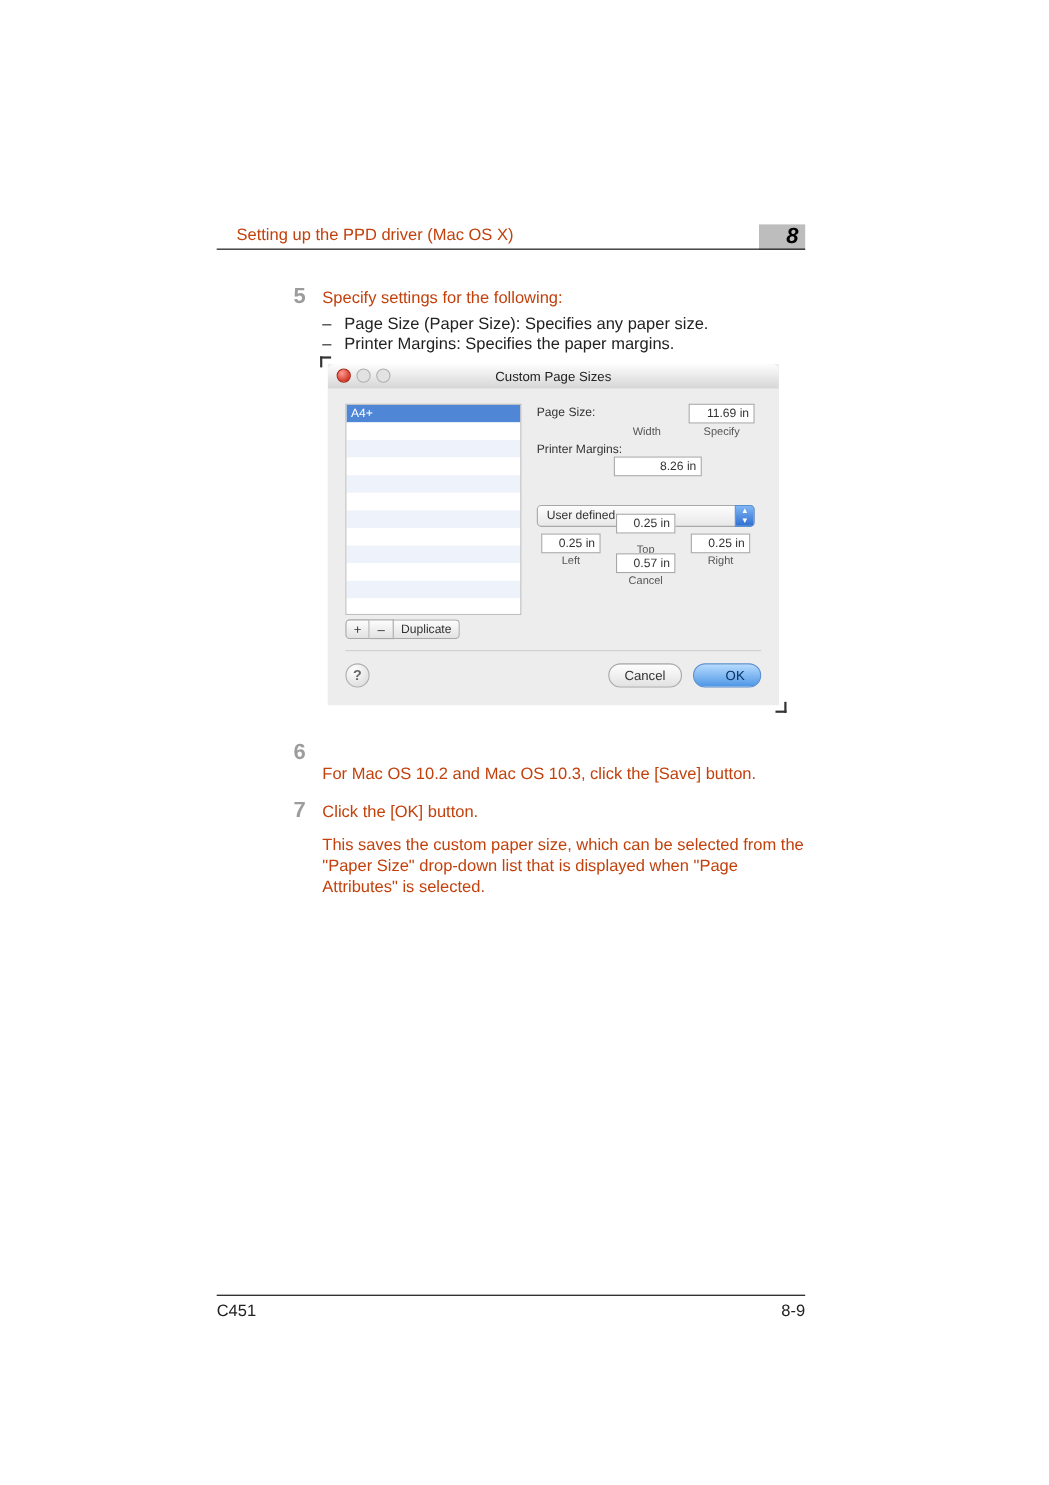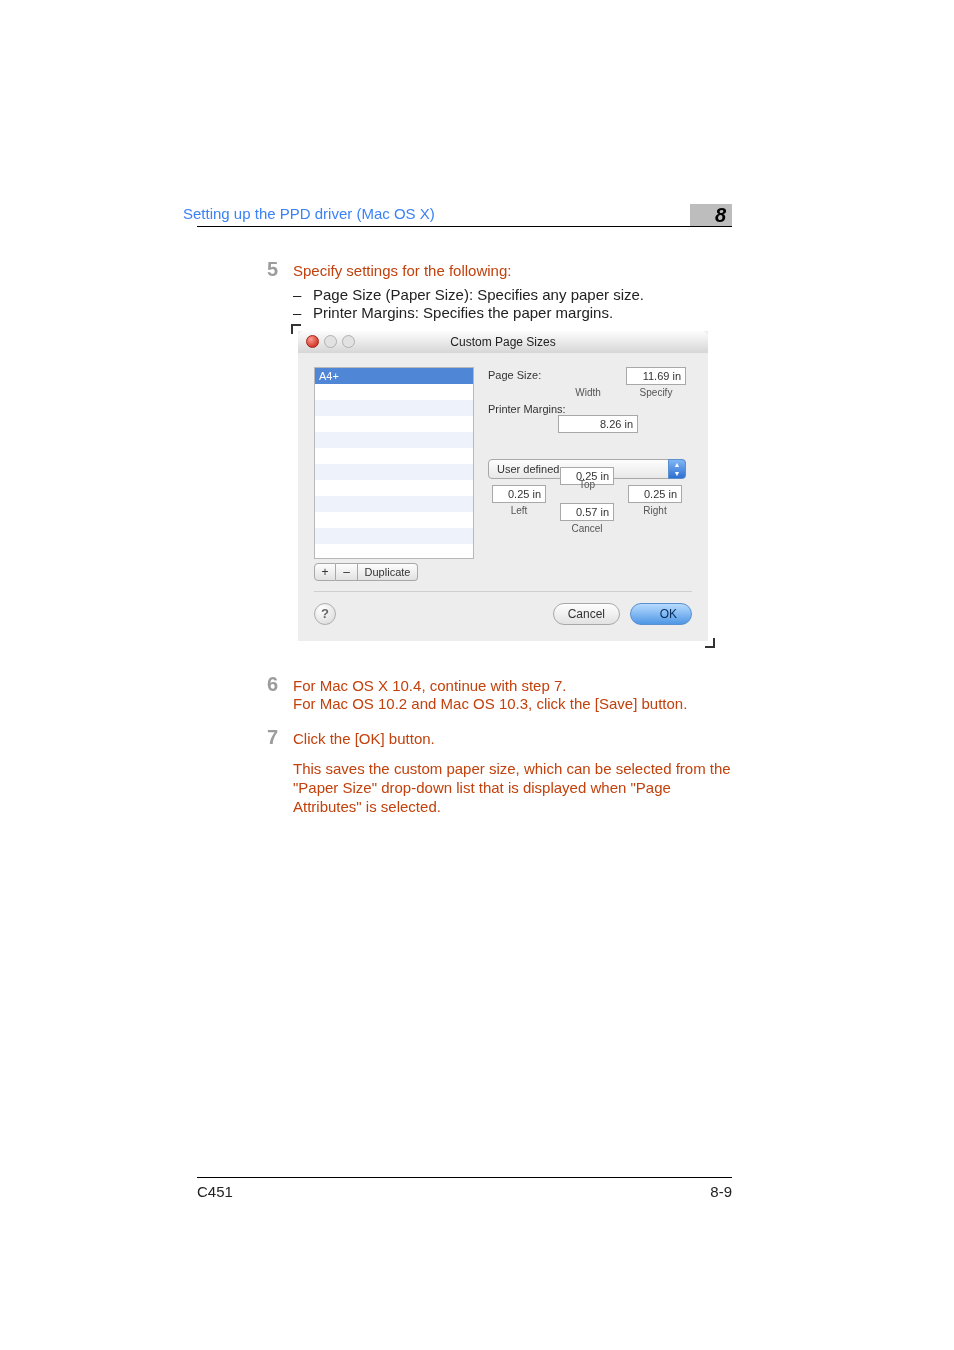--- a/index.html
+++ b/index.html
@@ -19,24 +19,24 @@
   }
   .header-line {
     position: absolute;
     left: 197px;
     top: 226px;
     width: 535px;
     border-bottom: 1px solid #000;
   }
   .header-title {
     position: absolute;
-    left: 183px;
+    left: 215px;
     top: 205px;
     font-size: 15px;
-    color: #3b82f6;
+    color: #c2410c;
   }
   .chapter-badge {
     position: absolute;
     right: 222px;
     top: 204px;
     width: 42px;
     height: 23px;
     background: #bdbdbd;
     text-align: right;
     box-sizing: border-box;
@@ -357,21 +357,21 @@
           <div class="sublabel" style="left:138px; top:20px; width:60px;">Specify</div>
 
           <div class="rlabel" style="left:0; top:36px;">Printer Margins:</div>
 
           <div class="aqua-select" style="left:0; top:64px; width:198px;">
             <span>User defined</span>
             <div class="aqua-cap"></div>
           </div>
 
           <div class="txtf" style="left:72px; top:100px; width:54px;">0.25 in</div>
-          <div class="sublabel" style="left:72px; top:112px; width:54px;">Top</div>
+          <div class="sublabel" style="left:72px; top:128px; width:54px;">Top</div>
 
           <div class="txtf" style="left:4px; top:118px; width:54px;">0.25 in</div>
           <div class="sublabel" style="left:4px; top:138px; width:54px;">Left</div>
 
           <div class="txtf" style="left:140px; top:118px; width:54px;">0.25 in</div>
           <div class="sublabel" style="left:140px; top:138px; width:54px;">Right</div>
 
           <div class="txtf" style="left:72px; top:136px; width:54px;">0.57 in</div>
           <div class="sublabel" style="left:72px; top:156px; width:54px;">Cancel</div>
         </div>
@@ -379,21 +379,20 @@
         <div class="bottom-sep"></div>
         <div class="help-btn">?</div>
         <div class="pill-btn pill-cancel">Cancel</div>
         <div class="pill-btn pill-ok">OK</div>
 
       </div>
     </div>
   </div>
 
   <div class="step-num" style="top:673px;">6</div>
-  <div class="body-text" style="top:677px;">For Mac OS X 10.4, continue with step 7.</div>
   <div class="body-text" style="top:695px;">For Mac OS 10.2 and Mac OS 10.3, click the [Save] button.</div>
 
   <div class="step-num" style="top:726px;">7</div>
   <div class="body-text" style="top:730px;">Click the [OK] button.</div>
   <div class="body-text" style="top:760px; width:438px;">This saves the custom paper size, which can be selected from the "Paper Size" drop-down list that is displayed when "Page Attributes" is selected.</div>
 
   <div class="footer-line"></div>
   <div class="footer-left">C451</div>
   <div class="footer-right">8-9</div>
 

